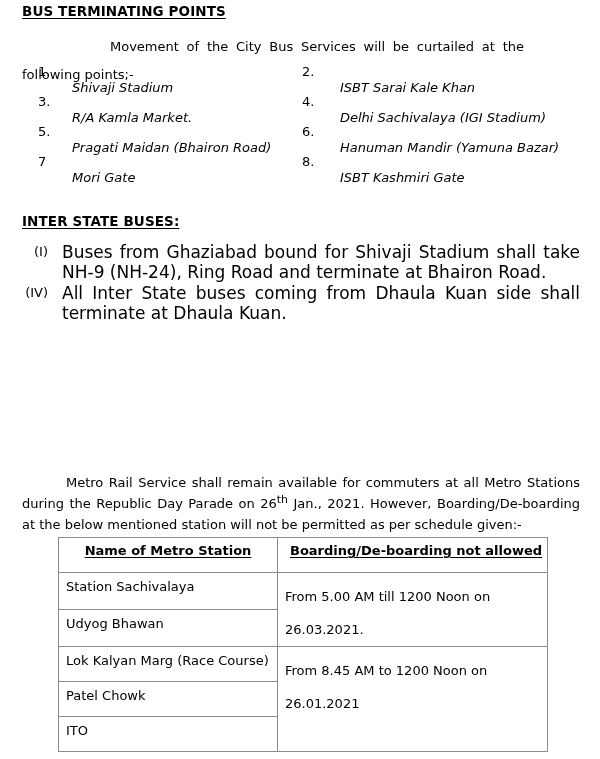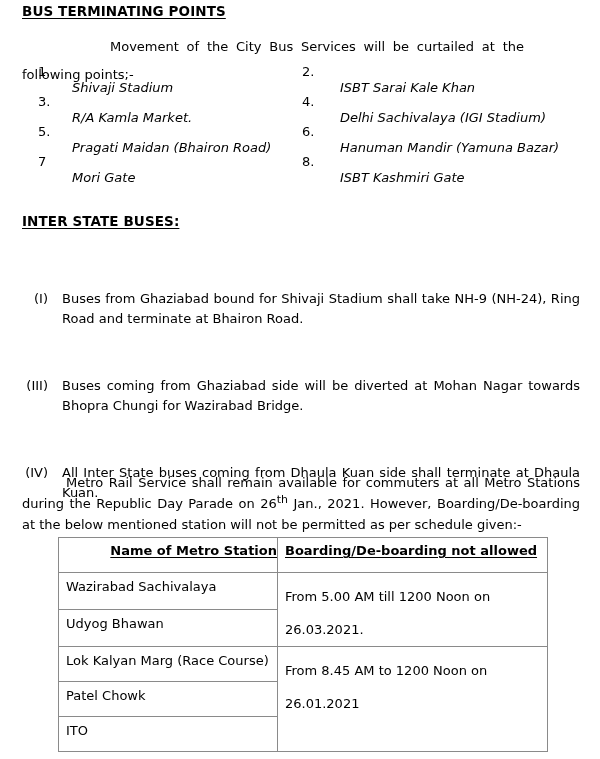--- a/index.html
+++ b/index.html
@@ -115,24 +115,23 @@
     left: 8px;
     top: 0;
     width: 40px;
     text-align: right;
     font-size: 13px;
     line-height: 20px;
   }
   .roman-item .rtext {
     margin-left: 62px;
     margin-right: 20px;
-    font-size: 13px;
+    font-size: 17px;
     line-height: 20px;
     text-align: justify;
-    margin-top: 47px;
   }
 
   
   #metro-table {
     position: absolute;
     left: 58px;
     top: 537px;
     width: 489px;
     border-collapse: collapse;
     table-layout: fixed;
@@ -150,22 +149,22 @@
 
   .th-inner {
     display: block;
     font-weight: bold;
     text-decoration: underline;
     text-underline-offset: 2px;
     font-size: 13px;
     padding: 5px 0 0 0;
     white-space: nowrap;
   }
-  .th-c1 { text-align: right; }
-  .th-c2 { text-align: left; padding-left: 7px; }
+  .th-c1 { text-align: center; }
+  .th-c2 { text-align: center; padding-left: 7px; }
   .head-cell { height: 34px; }
 
   .station-cell {
     height: 34px;
   }
   .station-cell .cell-text {
     display: block;
     padding: 6px 0 0 7px;
     white-space: nowrap;
   }
@@ -227,24 +226,20 @@
       </div>
     </div>
   </div>
 
   <div class="section-heading" id="heading-interstate">INTER STATE BUSES:</div>
 
   <div id="interstate-list">
     <div class="roman-item">
       <span class="rnum">(I)</span>
       <div class="rtext">Buses from Ghaziabad bound for Shivaji Stadium shall take NH-9 (NH-24), Ring Road and terminate at Bhairon Road.</div>
-    </div>
-    <div class="roman-item">
-      <span class="rnum">(III)</span>
-      <div class="rtext">Buses coming from Ghaziabad side will be diverted at Mohan Nagar towards Bhopra Chungi for Wazirabad Bridge.</div>
     </div>
     <div class="roman-item">
       <span class="rnum">(IV)</span>
       <div class="rtext">All Inter State buses coming from Dhaula Kuan side shall terminate at Dhaula Kuan.</div>
     </div>
   </div>
 
 
   <div class="intro-para" id="intro-metro"><span>Metro Rail Service shall remain available for commuters at all Metro Stations during the Republic Day Parade on 26</span><sup>th</sup><span> Jan., 2021. However, Boarding/De-boarding at the below mentioned station will not be permitted as per schedule given:-</span></div>
 
@@ -258,21 +253,21 @@
         <th class="head-cell">
           <span class="th-inner th-c1">Name of Metro Station</span>
         </th>
         <th class="head-cell">
           <span class="th-inner th-c2">Boarding/De-boarding not allowed</span>
         </th>
       </tr>
 
       <tr>
         <td class="station-cell">
-          <span class="cell-text">Wazirabad Sachivalaya</span>
+          <span class="cell-text">Station Sachivalaya</span>
         </td>
         <td class="time-cell" rowspan="2">
           <span class="cell-text"><span class="line1">From 5.00 AM till 1200 Noon on</span><span class="line2">26.03.2021.</span></span>
         </td>
       </tr>
       <tr>
         <td class="station-cell">
           <span class="cell-text">Udyog Bhawan</span>
         </td>
       </tr>

